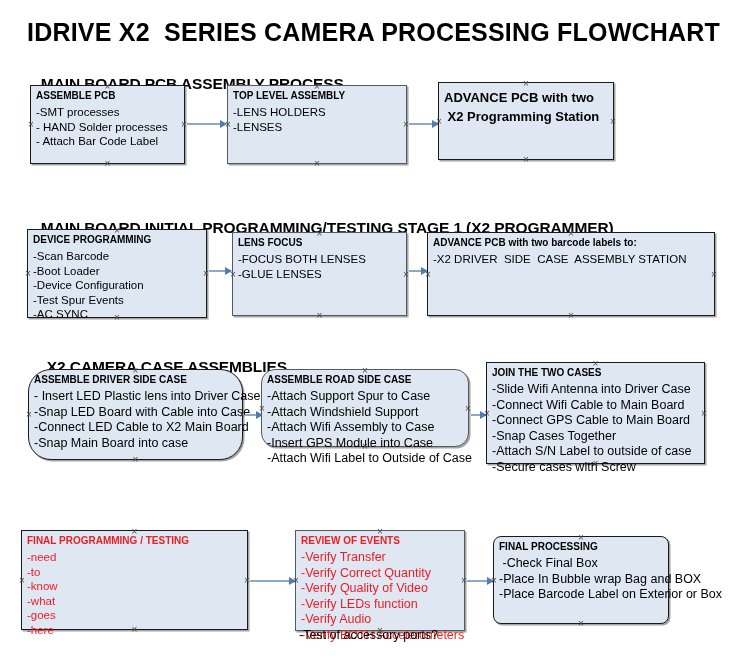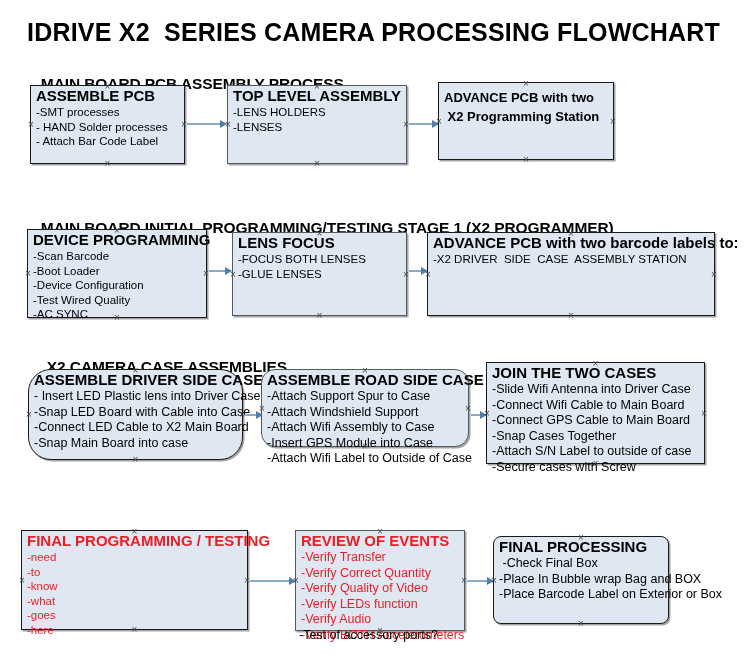--- a/index.html
+++ b/index.html
@@ -57,21 +57,21 @@
   .node.thick {
     border: 1.6px solid #555a5f;
   }
   .node-inner {
     position: absolute;
     left: 5px;
     top: 2px;
     right: 2px;
   }
   .node-title {
-    font-size: 15px;
+    font-size: 10px;
     font-weight: bold;
     line-height: 16px;
     white-space: pre;
     margin-bottom: 1px;
   }
   .node-line {
     font-size: 11.5px;
     line-height: 14.5px;
     white-space: pre;
   }
@@ -186,21 +186,21 @@
   <div class="section-title" style="left:24px; top:201px;">
     <span>MAIN BOARD INITIAL PROGRAMMING/TESTING STAGE 1 (X2 PROGRAMMER)</span>
   </div>
 
   <div class="node" style="left:27px; top:229px; width:180px; height:89px;">
     <div class="node-inner">
       <div class="node-title">DEVICE PROGRAMMING</div>
       <div class="node-line">-Scan Barcode</div>
       <div class="node-line">-Boot Loader</div>
       <div class="node-line">-Device Configuration</div>
-      <div class="node-line">-Test Wired Quality</div>
+      <div class="node-line">-Test Spur Events</div>
       <div class="node-line">-AC SYNC</div>
     </div>
     <span class="handle" style="left:50%; top:0;"></span>
     <span class="handle" style="left:50%; top:100%;"></span>
     <span class="handle" style="left:0; top:50%;"></span>
     <span class="handle" style="left:100%; top:50%;"></span>
   </div>
 
   <div class="arrow" style="left:209px; top:270px; width:22px;"></div>
 

